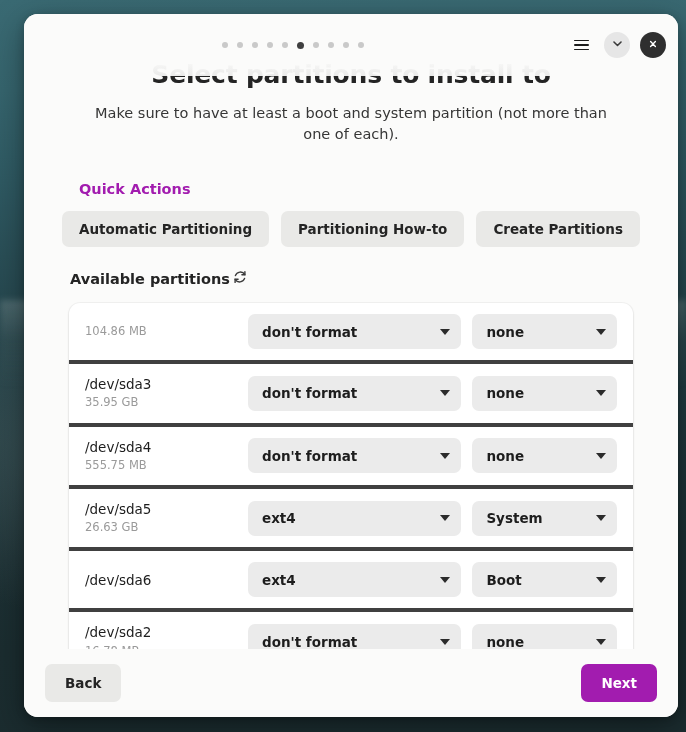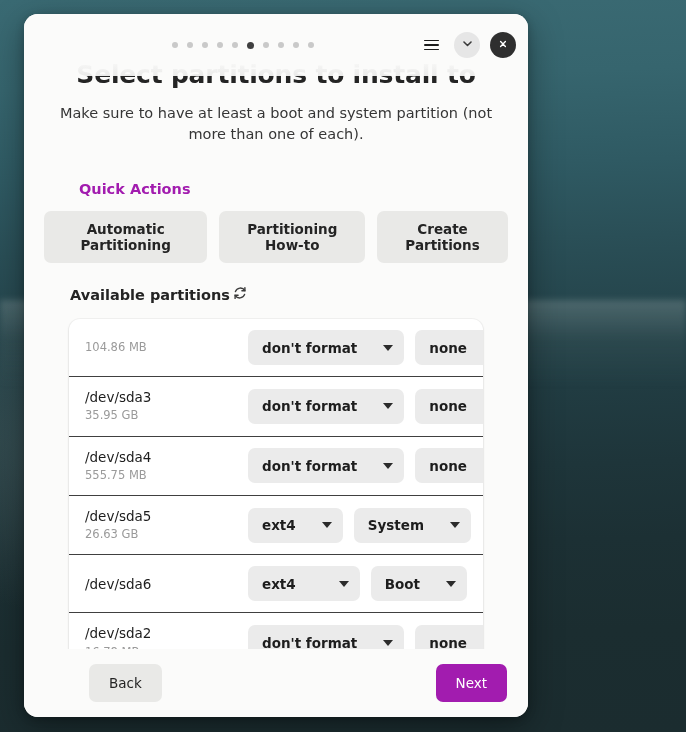--- a/index.html
+++ b/index.html
@@ -42,21 +42,21 @@
     height: 12%;
     background: linear-gradient(180deg, rgba(190,200,198,0.26) 0%, rgba(120,135,133,0.10) 45%, rgba(25,45,48,0.0) 100%);
     filter: blur(3px);
   }
 
   
   .window {
     position: absolute;
     left: 24px;
     top: 14px;
-    width: 504px;
+    width: 654px;
     height: 703px;
     background: #fbfbfa;
     border-radius: 14px;
     box-shadow: 0 10px 34px rgba(0,0,0,0.36), 0 2px 8px rgba(0,0,0,0.22);
     overflow: hidden;
     display: flex;
     flex-direction: column;
   }
 
   
@@ -206,21 +206,21 @@
     background: #ffffff;
     border-radius: 11px;
     box-shadow: 0 1px 3px rgba(0,0,0,0.09), 0 0 0 1px rgba(0,0,0,0.035);
     overflow: hidden;
   }
 
   .prow {
     display: flex;
     align-items: center;
     padding: 11px 16px;
-    border-top: 1px solid #404040;
+    border-top: 4px solid #404040;
   }
   .prow:first-child { border-top: none; }
 
   .pinfo {
     width: 163px;
     flex: none;
   }
   .pname {
     font-size: 13.5px;
     color: #1d1d1d;
@@ -276,23 +276,22 @@
     justify-content: space-between;
     padding: 0 21px;
     background: #fbfbfa;
   }
   .btn {
     border: none;
     border-radius: 7px;
     padding: 11px 20px;
     font-family: inherit;
     font-size: 13.5px;
-    font-weight: normal;
+    font-weight: bold;
     cursor: pointer;
-    margin-left: 44px;
   }
   .btn-back {
     background: #e9e9e7;
     color: #242424;
   }
   .btn-next {
     background: #a21caf;
     color: #ffffff;
   }
 </style>

